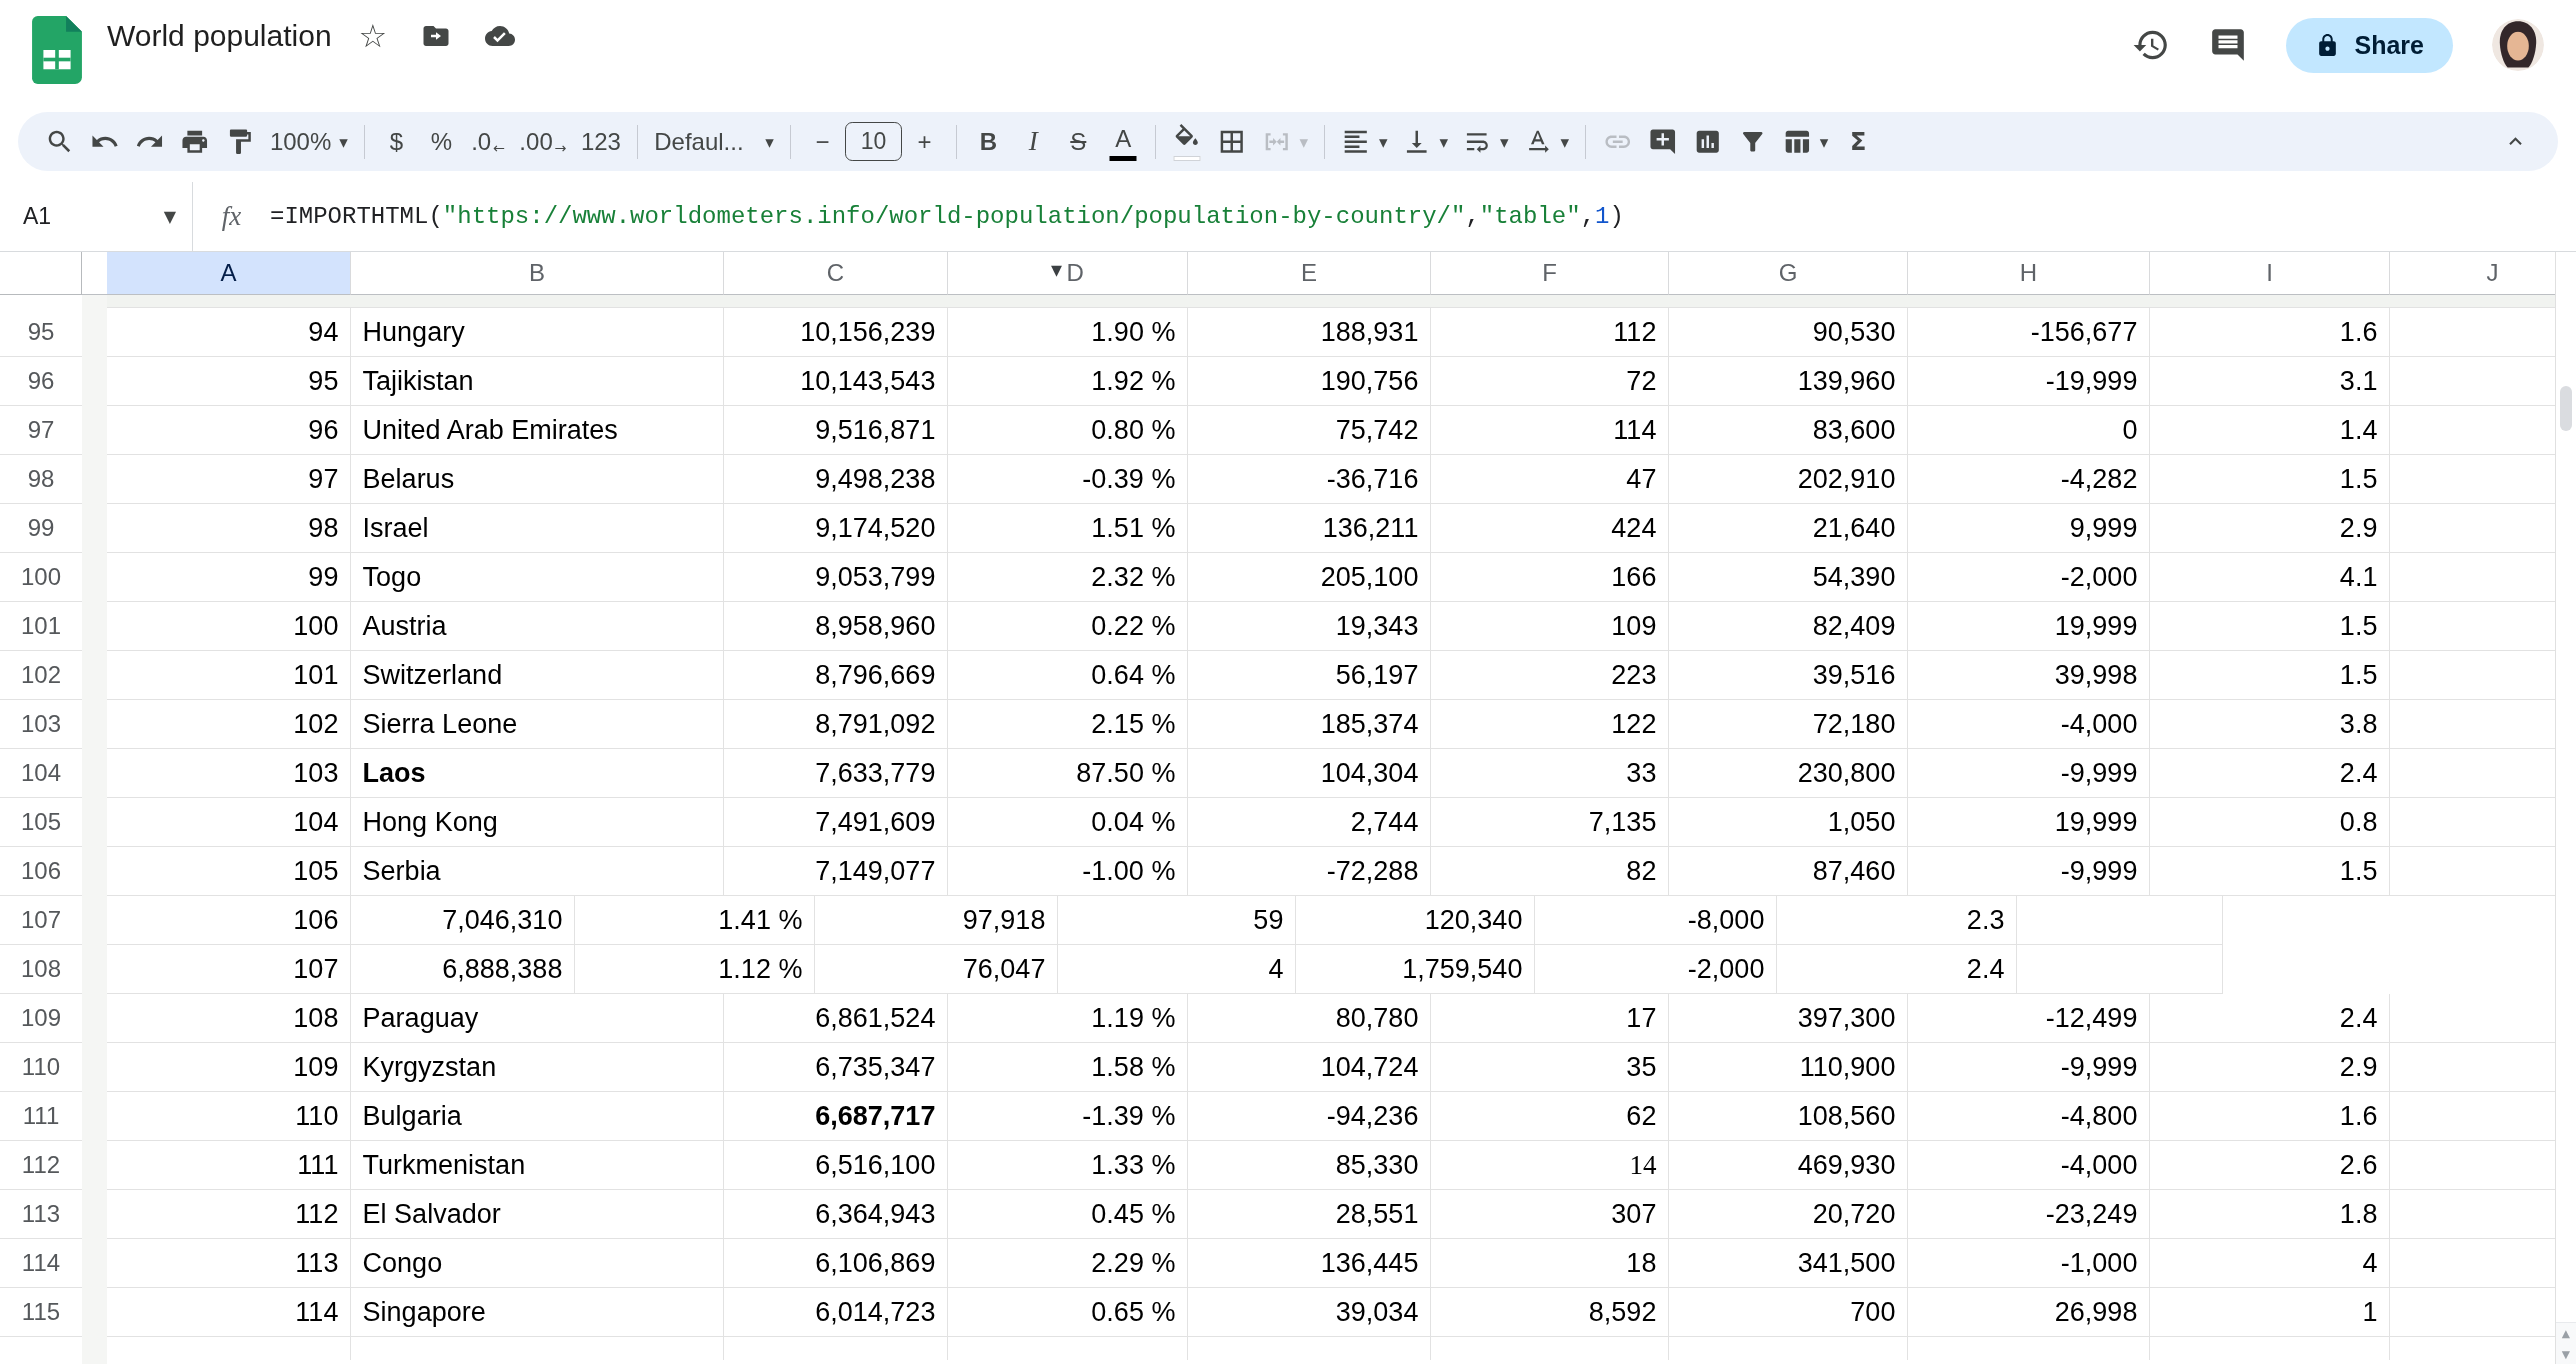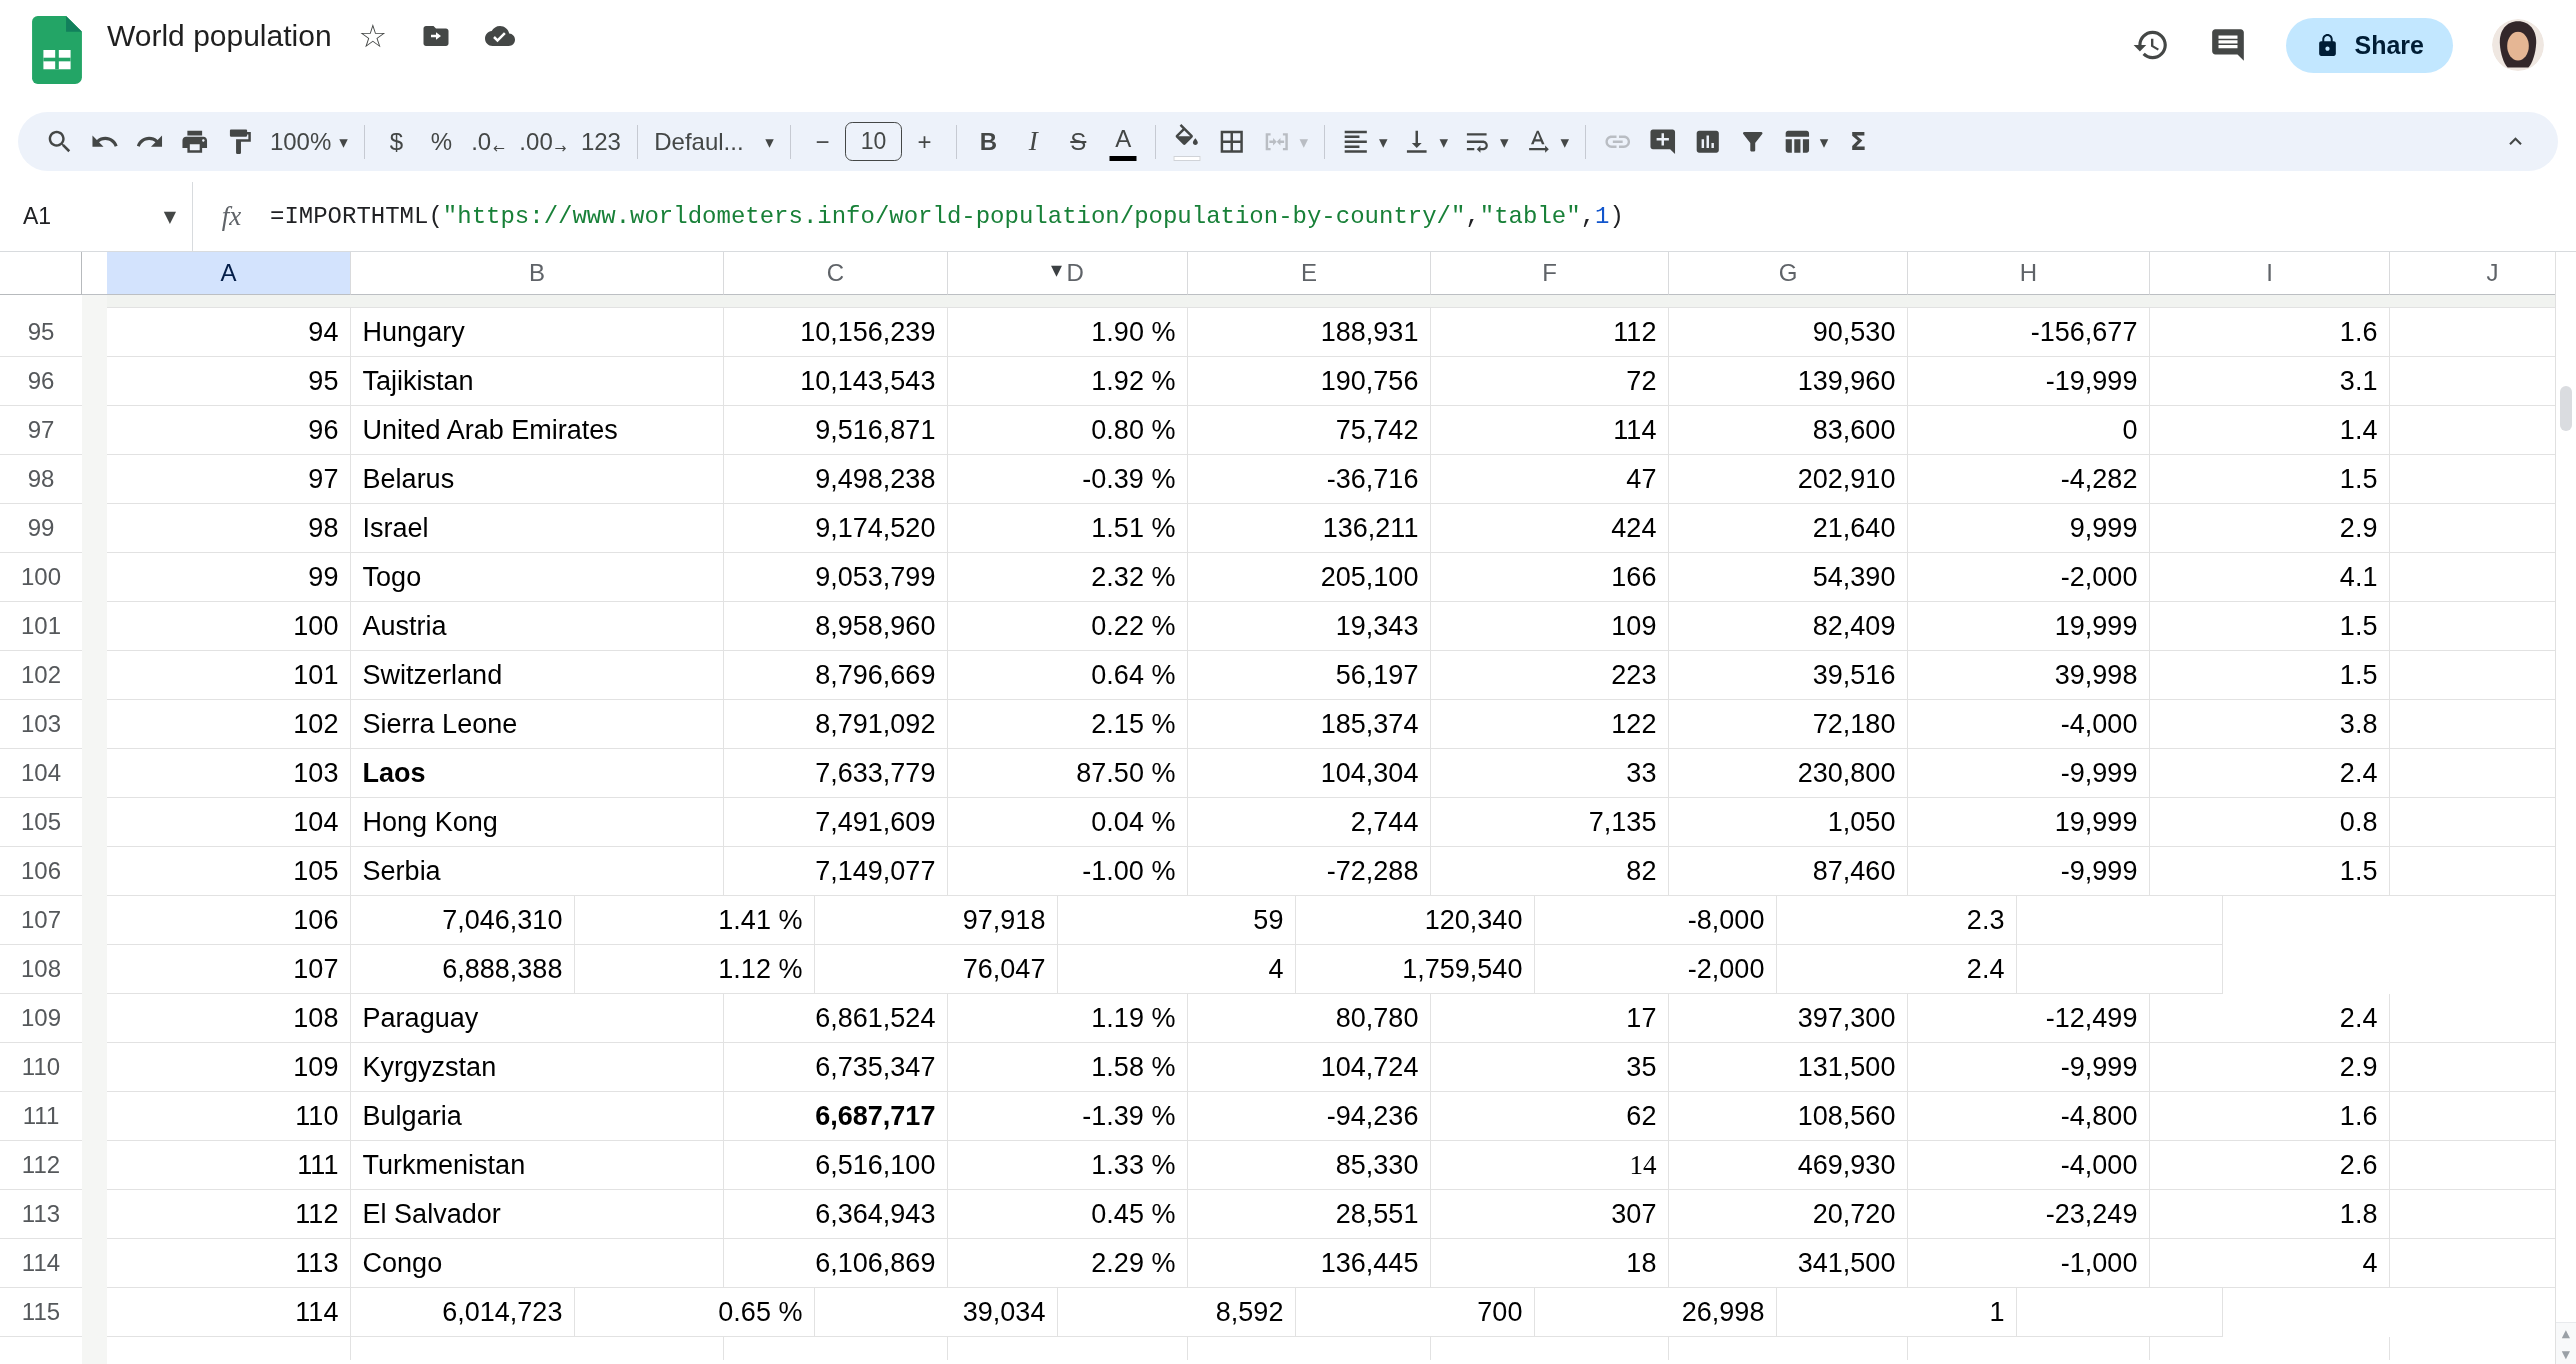--- a/index.html
+++ b/index.html
@@ -548,21 +548,21 @@
       </div>
       <div class="row">
         <div class="rh">110</div>
         <div style="width: 25px; flex: 0 0 auto;"></div>
         <div class="cell" style="width: 244px;">109</div>
         <div class="cell left" style="width: 373px;">Kyrgyzstan</div>
         <div class="cell" style="width: 224px;">6,735,347</div>
         <div class="cell" style="width: 240px;">1.58 %</div>
         <div class="cell" style="width: 243px;">104,724</div>
         <div class="cell" style="width: 238px;">35</div>
-        <div class="cell" style="width: 239px;">131,500</div>
+        <div class="cell" style="width: 239px;">110,900</div>
         <div class="cell" style="width: 242px;">-9,999</div>
         <div class="cell" style="width: 240px;">2.9</div>
         <div class="cell" style="width: 206px;"></div>
       </div>
       <div class="row">
         <div class="rh">111</div>
         <div style="width: 25px; flex: 0 0 auto;"></div>
         <div class="cell" style="width: 244px;">110</div>
         <div class="cell left" style="width: 373px;">Bulgaria</div>
         <div class="cell" style="width: 224px; font-weight: bold;">6,687,717</div>
@@ -613,20 +613,21 @@
         <div class="cell" style="width: 238px;">18</div>
         <div class="cell" style="width: 239px;">341,500</div>
         <div class="cell" style="width: 242px;">-1,000</div>
         <div class="cell" style="width: 240px;">4</div>
         <div class="cell" style="width: 206px;"></div>
       </div>
       <div class="row">
         <div class="rh">115</div>
         <div style="width: 25px; flex: 0 0 auto;"></div>
         <div class="cell" style="width: 244px;">114</div>
+        <div class="cell left" style="width: 373px;">Singapore</div>
         <div class="cell" style="width: 224px;">6,014,723</div>
         <div class="cell" style="width: 240px;">0.65 %</div>
         <div class="cell" style="width: 243px;">39,034</div>
         <div class="cell" style="width: 238px;">8,592</div>
         <div class="cell" style="width: 239px;">700</div>
         <div class="cell" style="width: 242px;">26,998</div>
         <div class="cell" style="width: 240px;">1</div>
         <div class="cell" style="width: 206px;"></div>
       </div>
       <div class="row partial">

